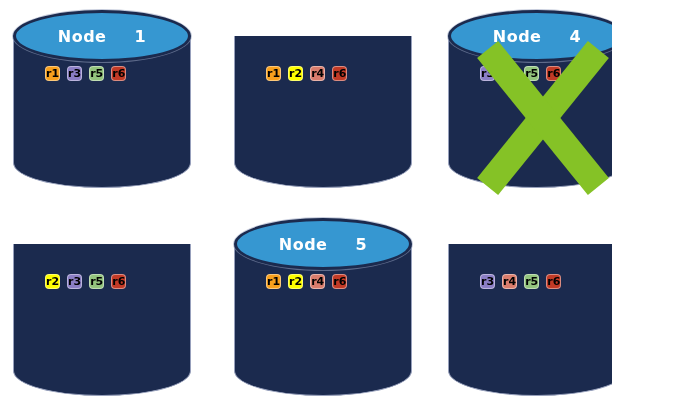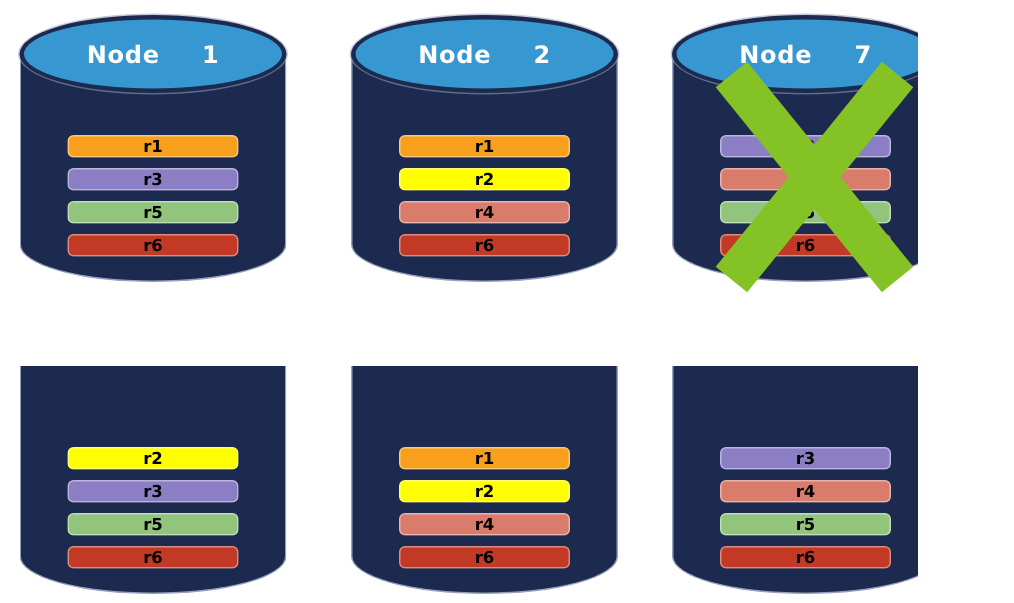--- a/index.html
+++ b/index.html
@@ -23,21 +23,21 @@
     box-shadow:0 0 0 1px rgba(150,160,190,0.55);
     display:flex;align-items:center;justify-content:center;
     z-index:2;
   }
   .cyl .title{
     color:#ffffff;font-weight:bold;font-size:16px;
     letter-spacing:0.5px;word-spacing:8px;white-space:pre;
   }
   .bars{
     position:absolute;left:50%;transform:translateX(-50%);top:56px;
-    width:114px;display:flex;flex-direction:column;gap:7px;z-index:3;margin-top:24px;
+    width:114px;display:flex;flex-direction:row;gap:7px;z-index:3;
   }
   .bar{
     height:15px;box-sizing:border-box;border-radius:4px;
     border:1px solid rgba(255,255,255,0.42);
     color:#000;font-weight:bold;font-size:11px;line-height:13px;text-align:center;
   }
   .xmark{position:absolute;left:40px;top:40px;width:110px;height:135px;z-index:5;}
   .xmark .stroke{
     position:absolute;left:50%;top:50%;width:27px;height:176px;background:#85C226;
   }
@@ -57,35 +57,32 @@
     <div class="body"></div>
     <div class="bars">
       <div class="bar" style="background: rgb(248, 160, 29);">r1</div>
       <div class="bar" style="background: rgb(139, 126, 197);">r3</div>
       <div class="bar" style="background: rgb(147, 196, 125);">r5</div>
       <div class="bar" style="background: rgb(194, 58, 38);">r6</div>
     </div>
   </div>
 
   <div class="cyl" style="left:234px;top:10px;">
-    <div class="top">
-      <span class="title">Node  2</span>
-    </div>
     <div class="body"></div>
     <div class="bars">
       <div class="bar" style="background: rgb(248, 160, 29);">r1</div>
       <div class="bar" style="background: rgb(254, 254, 0);">r2</div>
       <div class="bar" style="background: rgb(217, 124, 108);">r4</div>
       <div class="bar" style="background: rgb(194, 58, 38);">r6</div>
     </div>
   </div>
 
   <div class="cyl" style="left:448px;top:10px;">
     <div class="top">
-      <span class="title">Node  7</span>
+      <span class="title">Node  4</span>
     </div>
     <div class="body"></div>
     <div class="bars">
       <div class="bar" style="background: rgb(139, 126, 197);">r3</div>
       <div class="bar" style="background: rgb(217, 124, 108);">r4</div>
       <div class="bar" style="background: rgb(147, 196, 125);">r5</div>
       <div class="bar" style="background: rgb(194, 58, 38);">r6</div>
     </div>
     <div class="xmark">
       <div class="stroke s1" style="background: rgb(133, 194, 38);"></div>
@@ -97,20 +94,23 @@
     <div class="body"></div>
     <div class="bars">
       <div class="bar" style="background: rgb(254, 254, 0);">r2</div>
       <div class="bar" style="background: rgb(139, 126, 197);">r3</div>
       <div class="bar" style="background: rgb(147, 196, 125);">r5</div>
       <div class="bar" style="background: rgb(194, 58, 38);">r6</div>
     </div>
   </div>
 
   <div class="cyl" style="left:234px;top:218px;">
+    <div class="top">
+      <span class="title">Node  5</span>
+    </div>
     <div class="body"></div>
     <div class="bars">
       <div class="bar" style="background: rgb(248, 160, 29);">r1</div>
       <div class="bar" style="background: rgb(254, 254, 0);">r2</div>
       <div class="bar" style="background: rgb(217, 124, 108);">r4</div>
       <div class="bar" style="background: rgb(194, 58, 38);">r6</div>
     </div>
   </div>
 
   <div class="cyl" style="left:448px;top:218px;">

